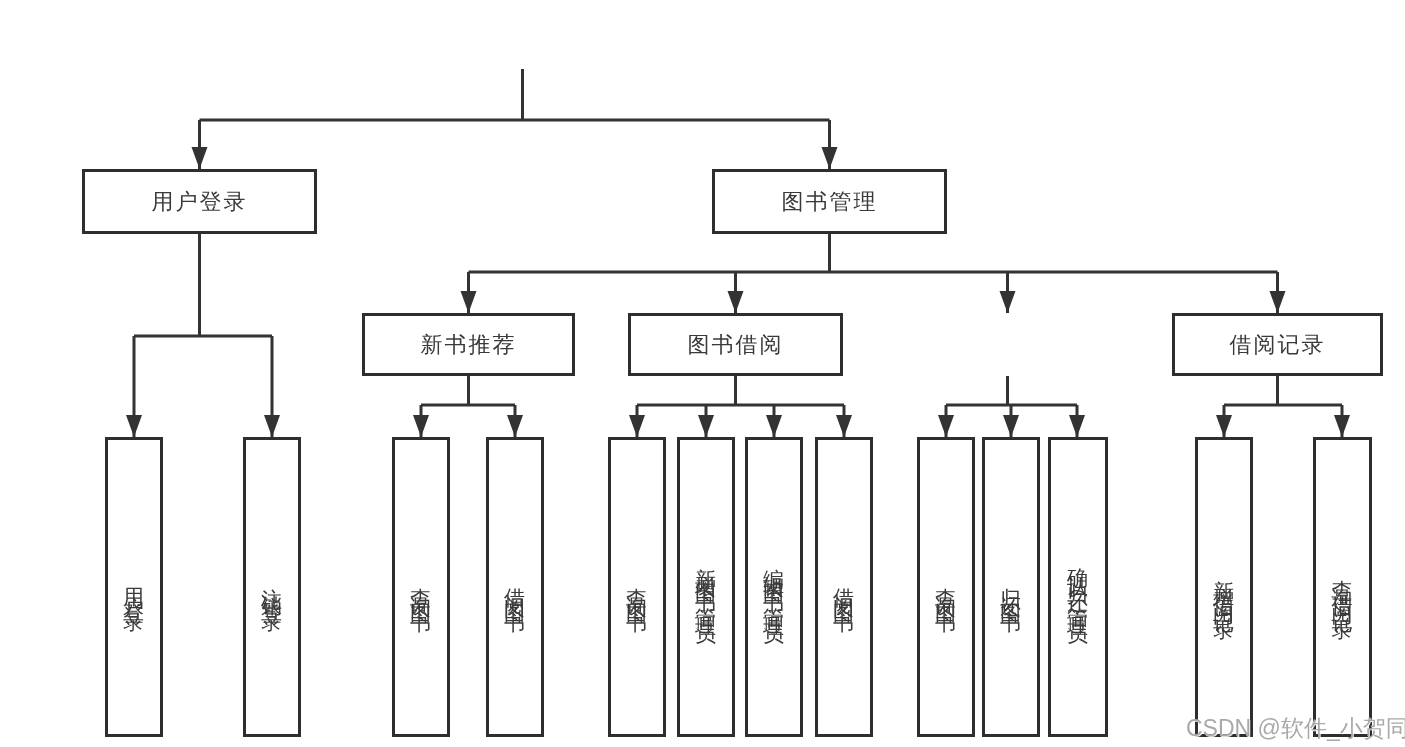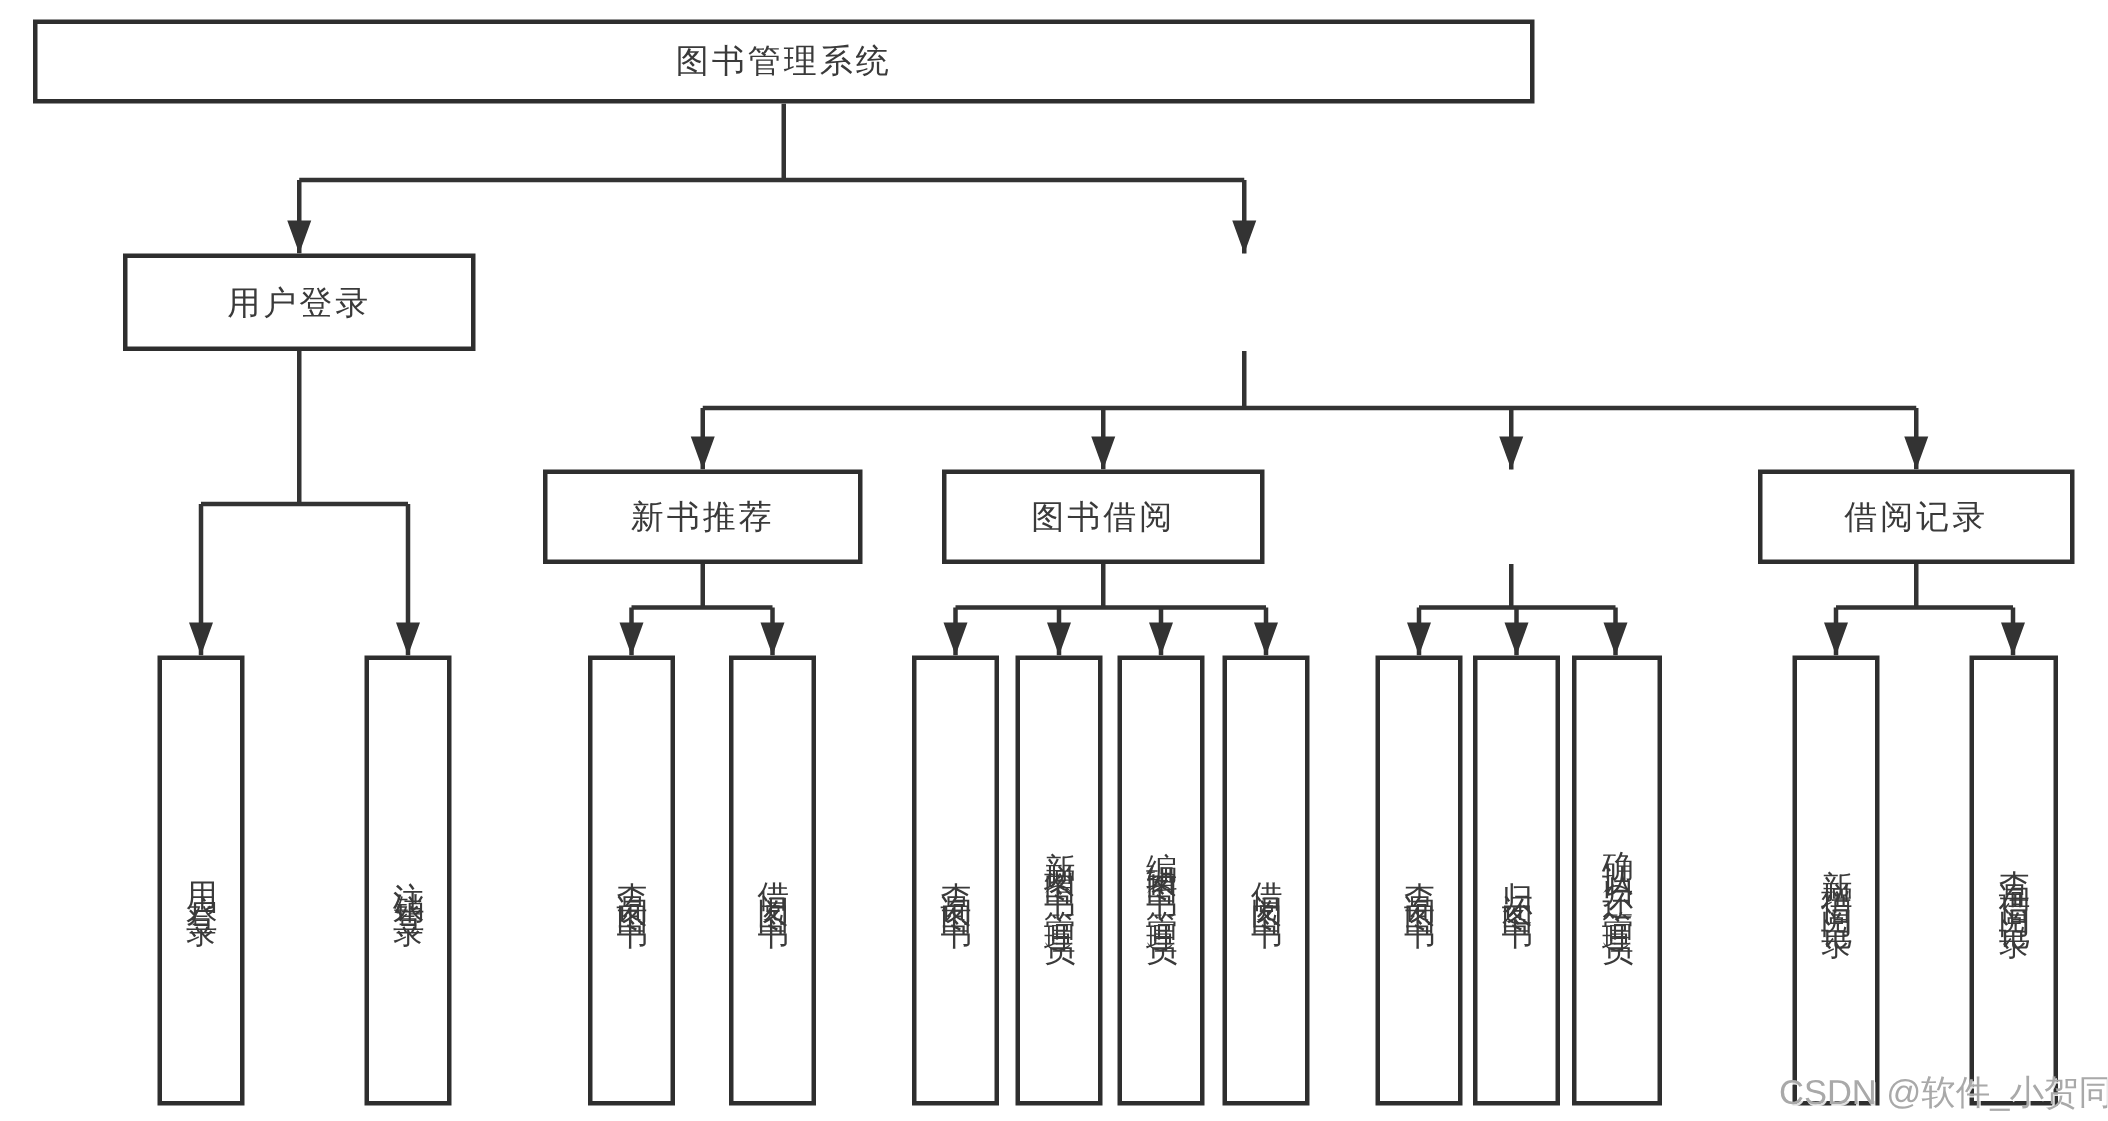--- a/index.html
+++ b/index.html
@@ -58,23 +58,23 @@
 
     <path d="M199.5 169 l-8 -22 h16 z M829.5 169 l-8 -22 h16 z
              M468.5 313 l-8 -22 h16 z M735.5 313 l-8 -22 h16 z M1007.5 313 l-8 -22 h16 z M1277.5 313 l-8 -22 h16 z
              M134 437 l-8 -22 h16 z M272 437 l-8 -22 h16 z
              M421 437 l-8 -22 h16 z M515 437 l-8 -22 h16 z
              M637 437 l-8 -22 h16 z M706 437 l-8 -22 h16 z M774 437 l-8 -22 h16 z M844 437 l-8 -22 h16 z
              M946 437 l-8 -22 h16 z M1011 437 l-8 -22 h16 z M1077 437 l-8 -22 h16 z
              M1224 437 l-8 -22 h16 z M1342 437 l-8 -22 h16 z" fill="#333333" stroke="none"></path>
   </svg>
 
-  <div class="node h" style="left:22px;top:13px;width:1001px;height:56px">图书管理系统</div>
 
   <div class="node h" style="left:82px;top:169px;width:235px;height:65px">用户登录</div>
+  <div class="node h" style="left:712px;top:169px;width:235px;height:65px">图书管理</div>
 
   <div class="node h" style="left:628px;top:313px;width:215px;height:63px">图书借阅</div>
   <div class="node h" style="left:362px;top:313px;width:213px;height:63px">新书推荐</div>
   <div class="node h" style="left:1172px;top:313px;width:211px;height:63px">借阅记录</div>
 
   <div class="node v" style="left:105px;top:437px;width:58px;height:300px">用户登录</div>
   <div class="node v" style="left:243px;top:437px;width:58px;height:300px">注销登录</div>
 
   <div class="node v" style="left:392px;top:437px;width:58px;height:300px">查询图书</div>
   <div class="node v" style="left:486px;top:437px;width:58px;height:300px">借阅图书</div>

